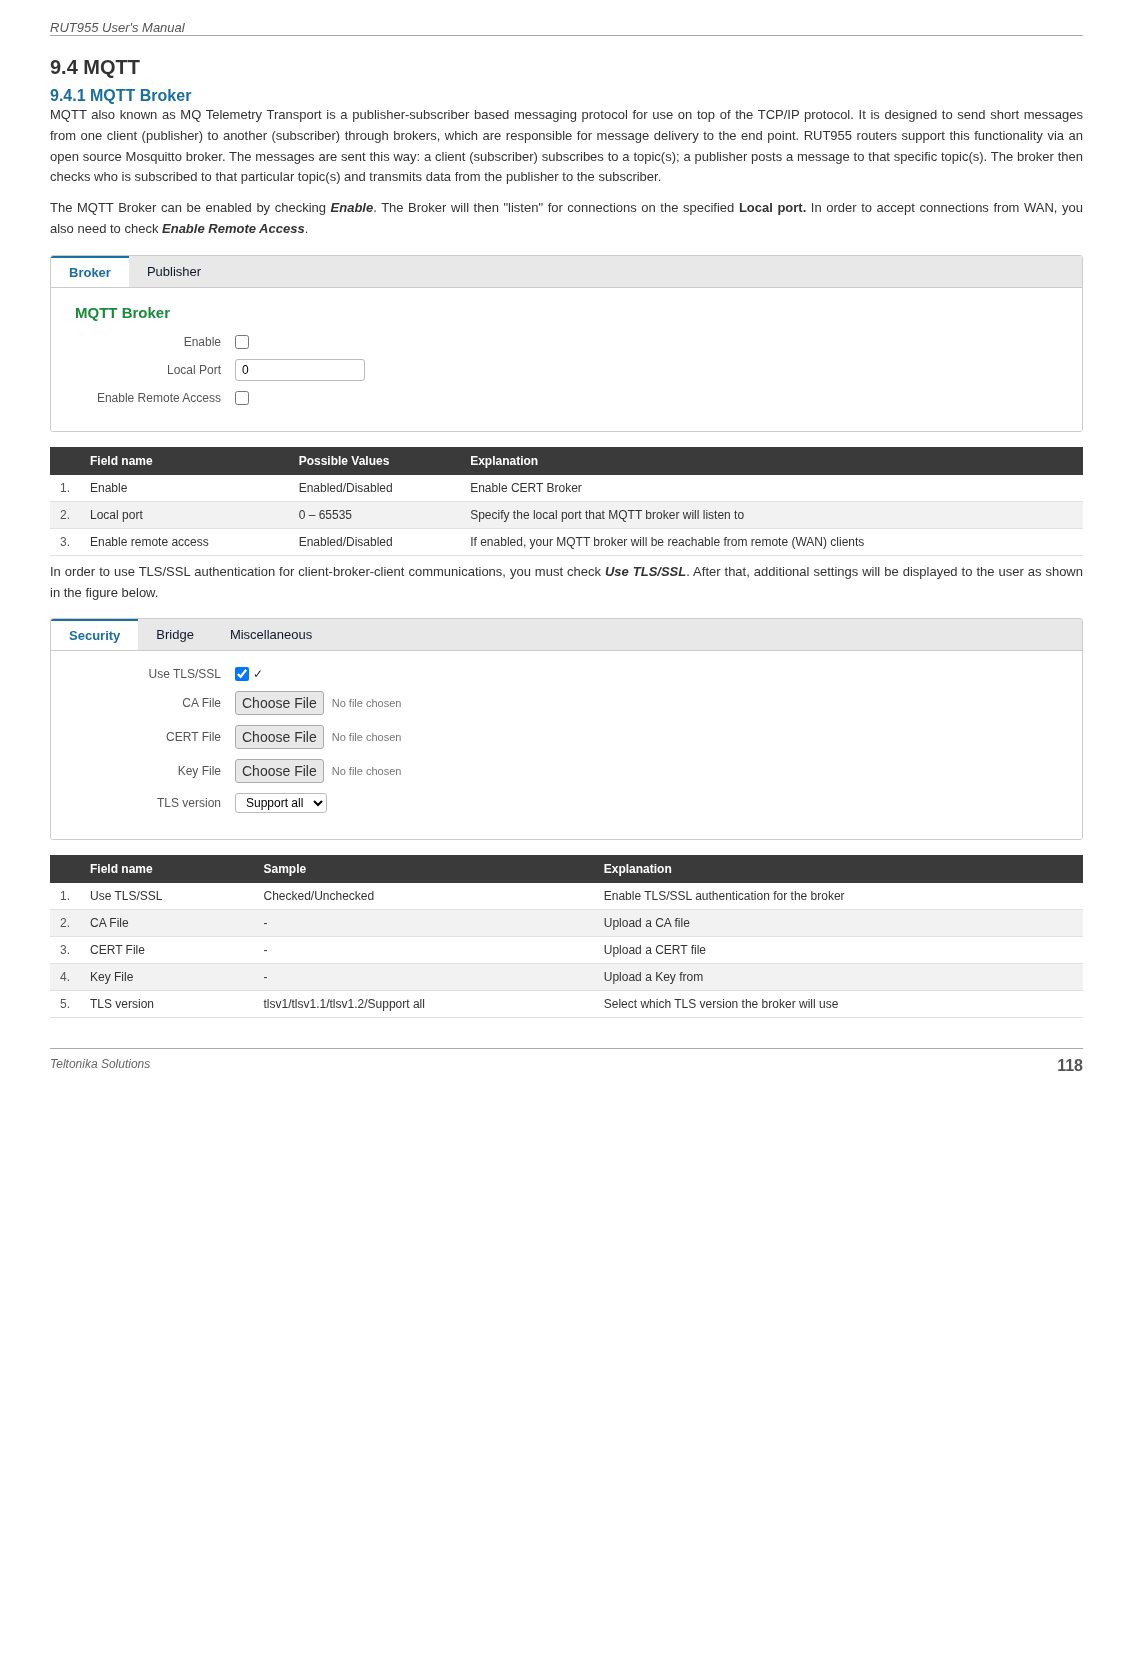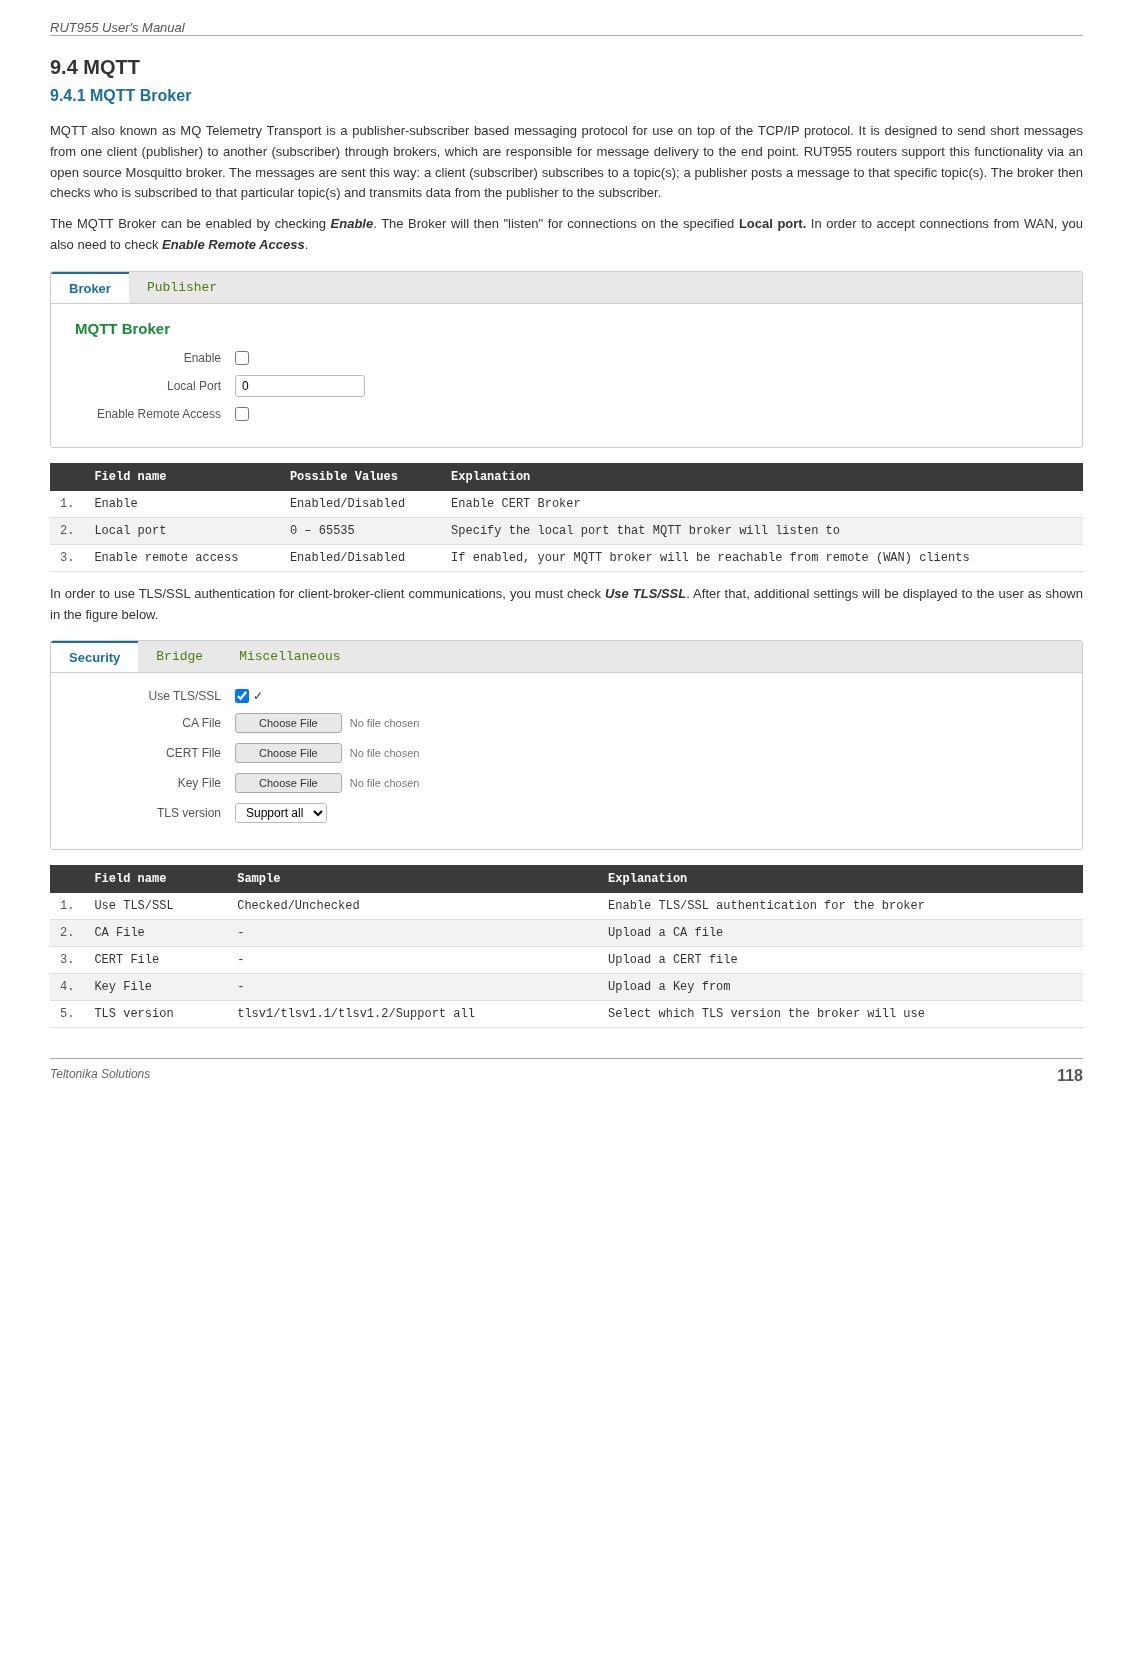--- a/index.html
+++ b/index.html
@@ -28,21 +28,21 @@
       font-size: 20px;
       font-weight: bold;
       color: #333;
       margin-bottom: 8px;
       margin-top: 20px;
     }
     h3 {
       font-size: 16px;
       font-weight: bold;
       color: #1a6ea0;
-      margin-bottom: 16px;
+      margin-bottom: 0;
       margin-top: 4px;
     }
     h4 {
       font-size: 14px;
       font-weight: bold;
       color: #1a6ea0;
       margin-bottom: 8px;
       margin-top: 16px;
     }
     p {
@@ -81,22 +81,21 @@
       background: transparent;
       color: #555;
     }
     .tab.active {
       background: #fff;
       border-top: 2px solid #1a6ea0;
       color: #1a6ea0;
       font-weight: bold;
     }
     .tab.inactive {
-      color: #4d7c0f;
-      font-family: Liberation Mono, monospace;
+      color: #0f172a;
     }
     .ui-content {
       padding: 16px 24px;
       background: #fff;
     }
     .mqtt-broker-title {
       font-size: 15px;
       font-weight: bold;
       color: #1a8a3a;
       margin-bottom: 14px;
@@ -123,23 +122,22 @@
       background: #fff;
     }
     .checkbox-input {
       width: 14px;
       height: 14px;
     }
     
     .data-table {
       width: 100%;
       border-collapse: collapse;
-      margin: 14px 0 12px 0;
-      font-size: 13px;
-      font-family: Liberation Mono, monospace;
+      margin: 14px 0 6px 0;
+      font-size: 13px;
     }
     .data-table thead tr {
       background: #3a3a3a;
       color: #fff;
     }
     .data-table thead th {
       padding: 7px 10px;
       text-align: left;
       font-weight: bold;
       font-size: 12px;
@@ -158,22 +156,22 @@
     .data-table tbody td:first-child {
       width: 30px;
       text-align: center;
       color: #555;
     }
     
     .file-btn {
       background: #e8e8e8;
       border: 1px solid #aaa;
       border-radius: 3px;
-      padding: 3px 23px;
-      font-size: 11px;
+      padding: 3px 6px;
+      font-size: 14px;
       cursor: pointer;
       color: #333;
     }
     .no-file-text {
       font-size: 11px;
       color: #777;
       margin-left: 8px;
     }
     
     .form-select {

